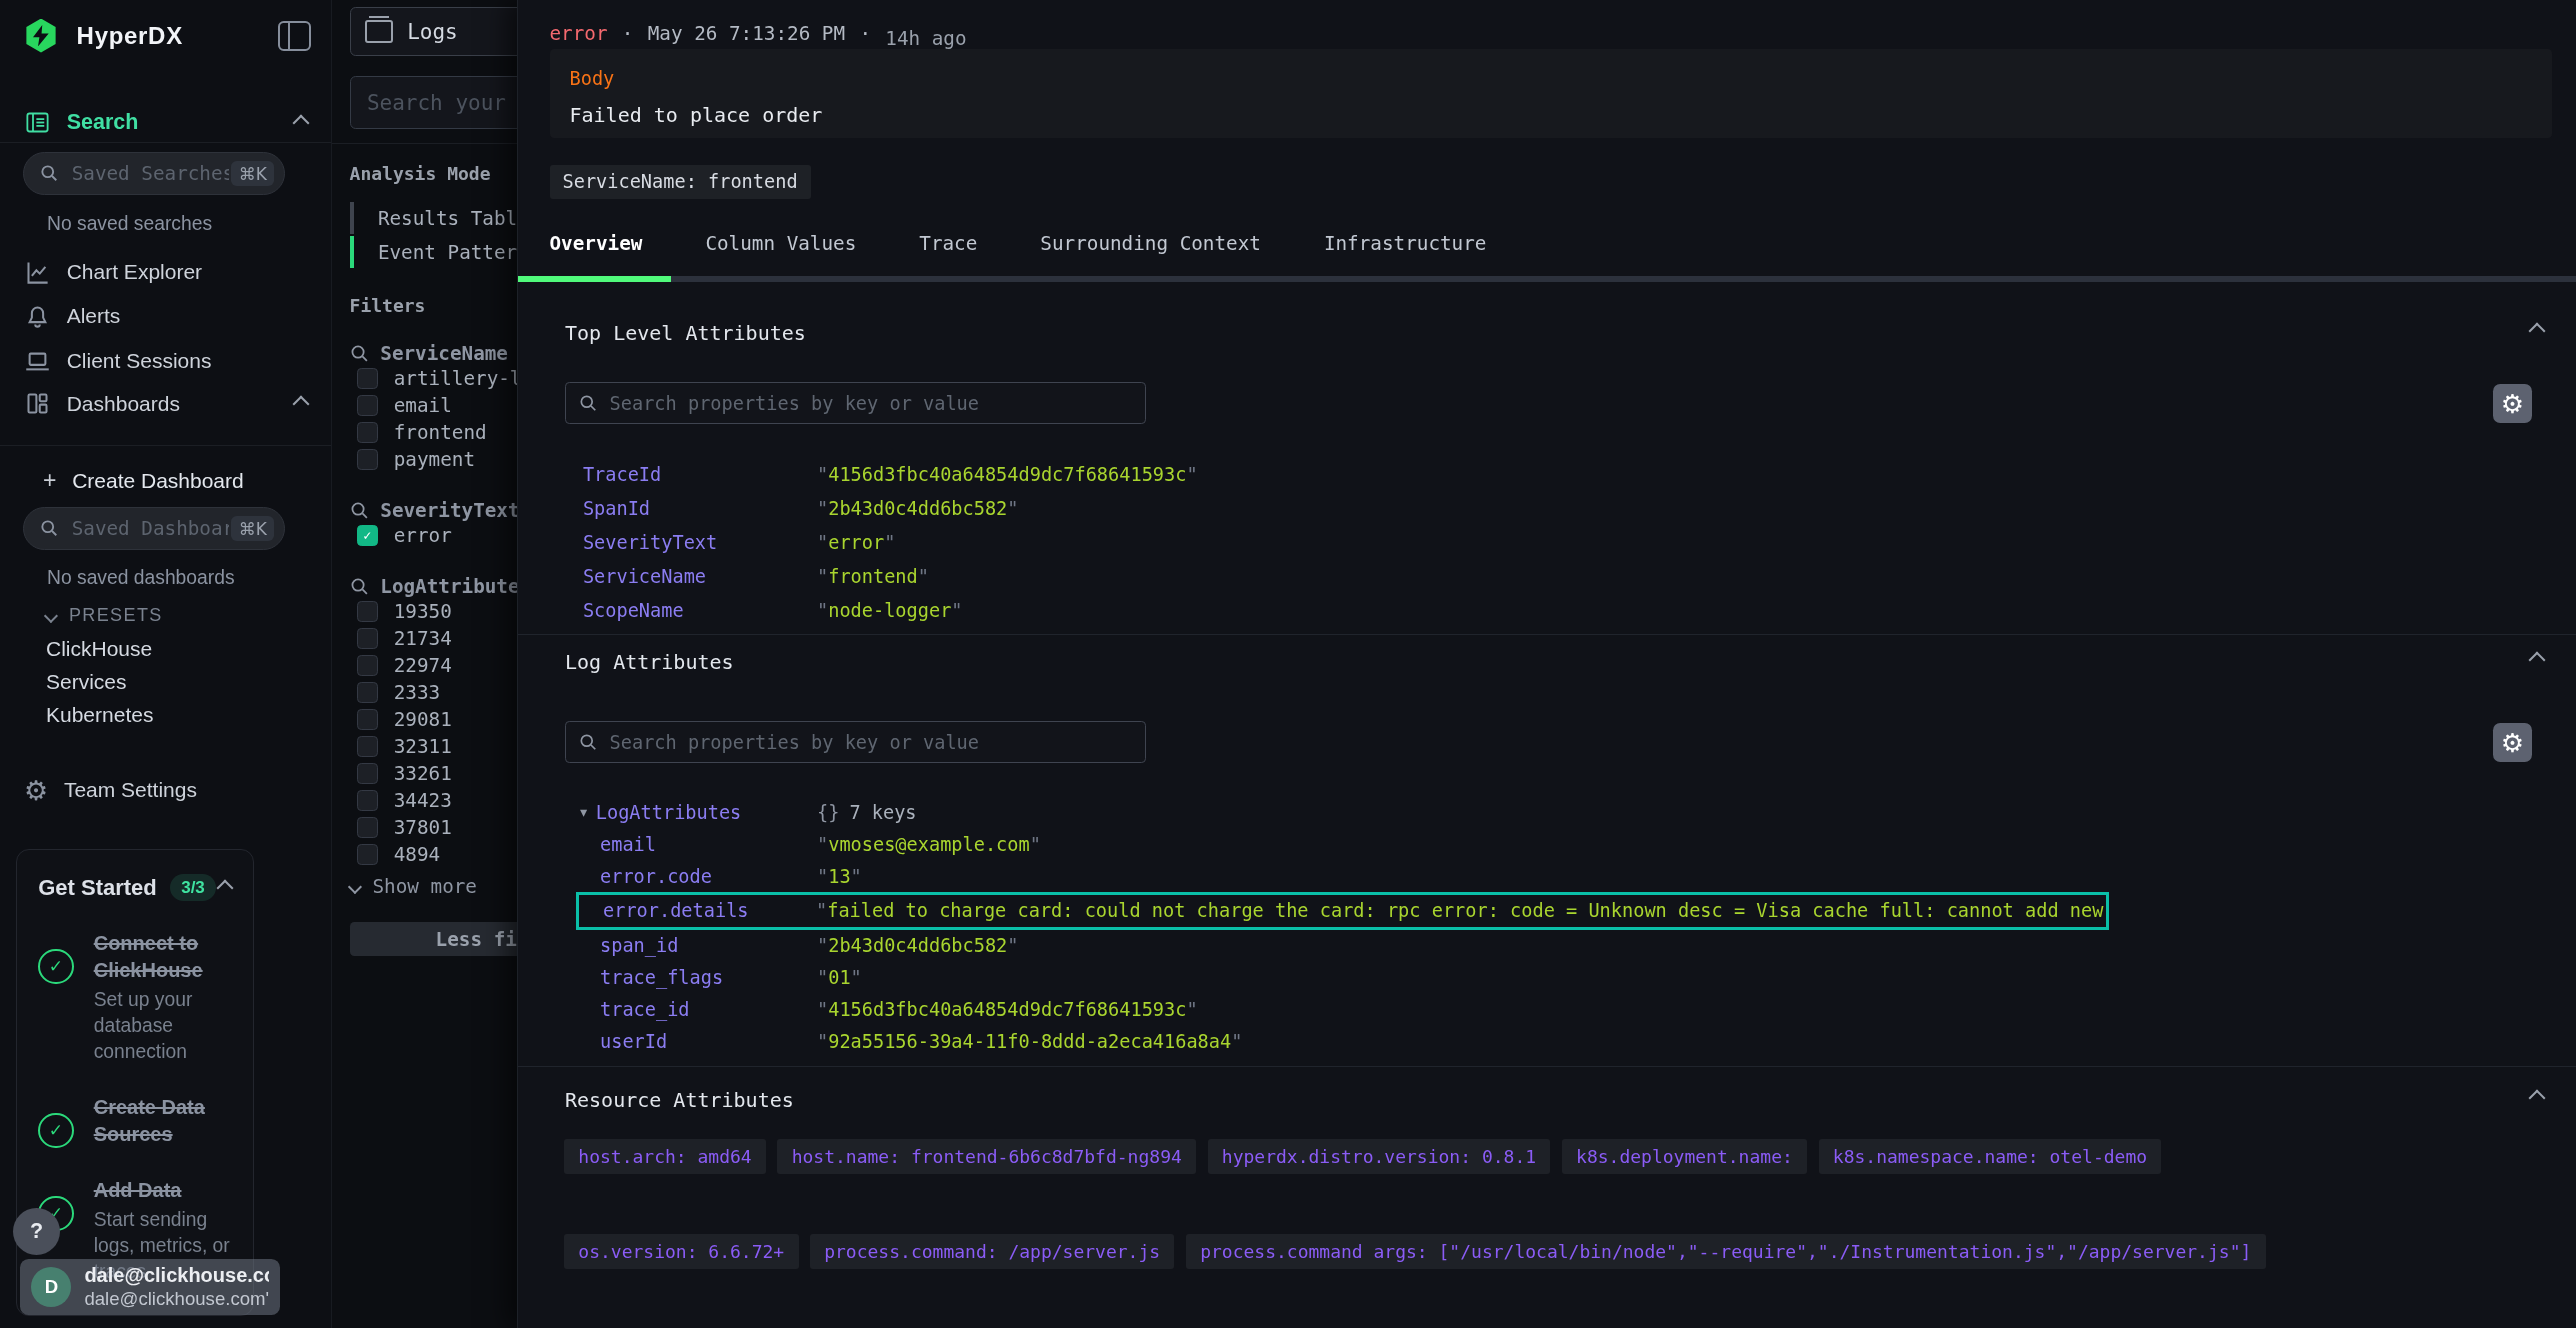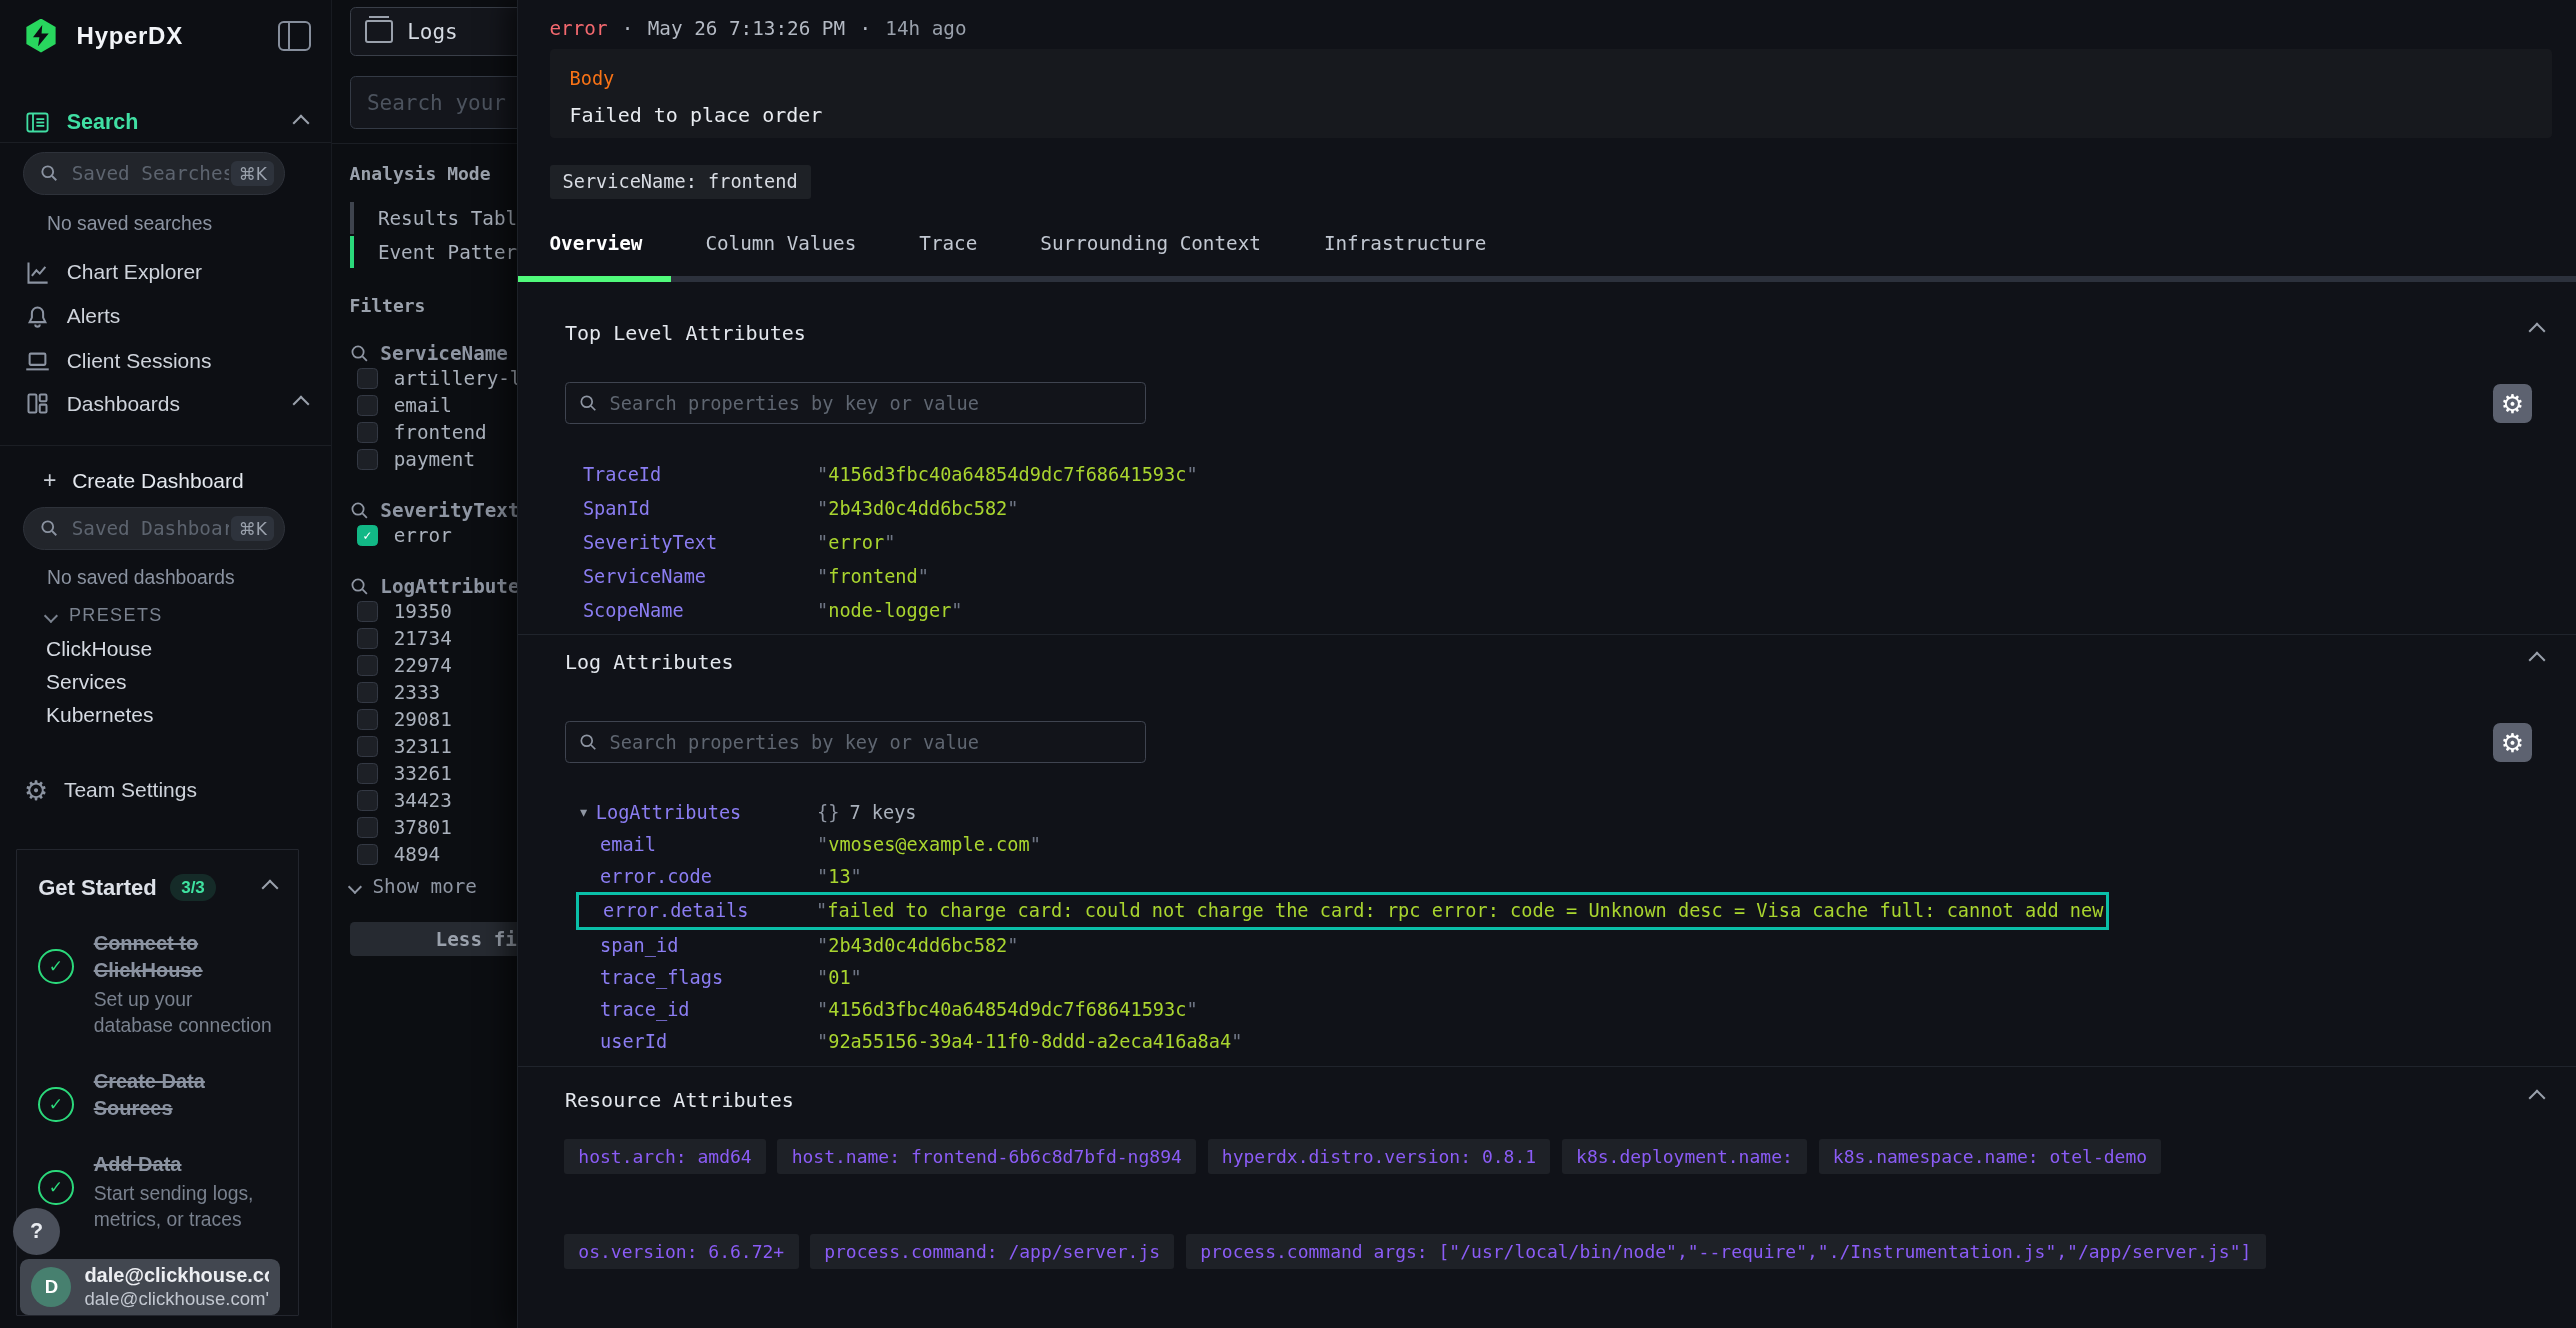--- a/index.html
+++ b/index.html
@@ -35,22 +35,22 @@
   .muted-line{position:absolute;left:47px;font-size:19.3px;color:#8b93a1;}
   .nav-item{position:absolute;left:0;right:0;height:40px;display:flex;align-items:center;padding:0 24px;
             box-sizing:border-box;color:#ced3db;font-size:21px;}
   .nav-item .nav-lbl{margin-left:15.7px;}
   .create-dash{position:absolute;left:43px;font-size:21px;color:#e3e7ed;display:flex;align-items:center;}
   .create-dash .plus{font-size:23px;margin-right:15.7px;color:#c9ced6;}
   .presets-row{position:absolute;left:46px;display:flex;align-items:center;color:#7a828f;
                font-size:18px;letter-spacing:1.4px;}
   .presets-row .chev{margin-right:13px;width:7.9px;height:7.9px;border-color:#7a828f;}
   .preset-item{position:absolute;left:46px;font-size:21px;color:#d5dae2;}
-  .gs-card{position:absolute;left:15.7px;top:849px;width:283px;height:467px;border:1.4px solid #23262e;
-           border-radius:1px;background:#0f1116;box-sizing:border-box;padding:24px 21.5px;}
+  .gs-card{position:absolute;left:15.7px;top:849px;width:238px;height:467px;border:1.4px solid #23262e;
+           border-radius:13px;background:#0f1116;box-sizing:border-box;padding:24px 21.5px;}
   .gs-head{display:flex;align-items:center;}
   .gs-title{font-size:22px;font-weight:bold;color:#dde1e8;}
   .gs-badge{margin-left:13px;background:rgba(63,227,160,.13);color:#3fe3a0;font-weight:bold;
             font-size:17px;border-radius:14.3px;padding:3.6px 11.4px;}
   .gs-head .chev{margin-left:auto;}
   .gs-item{display:flex;margin-top:29px;}
   .gs-check{flex:none;width:31.5px;height:31.5px;border:2.1px solid #2bd97b;border-radius:50%;color:#2bd97b;
             font-size:17px;display:flex;align-items:center;justify-content:center;margin-top:18.6px;}
   .gs-texts{margin-left:20px;}
   .gs-item-title{font-size:20px;font-weight:bold;color:#8b93a1;text-decoration:line-through;line-height:1.35;}
@@ -408,21 +408,21 @@
     <div class="less-btn">Less filters</div>
   </div>
 </section>
 
 <main class="detail">
   <div class="det-head">
     <span class="sev-error">error</span>
     <span>·</span>
     <span>May 26 7:13:26 PM</span>
     <span>·</span>
-    <span style="color:#9aa1ac;">14h ago</span>
+    <span style="color:#9aa1ac;margin-top:10px;">14h ago</span>
   </div>
 
   <div class="body-card">
     <div class="body-label">Body</div>
     <div class="body-text">Failed to place order</div>
   </div>
 
   <div class="svc-chip">ServiceName: frontend</div>
 
   <nav class="tabs">

